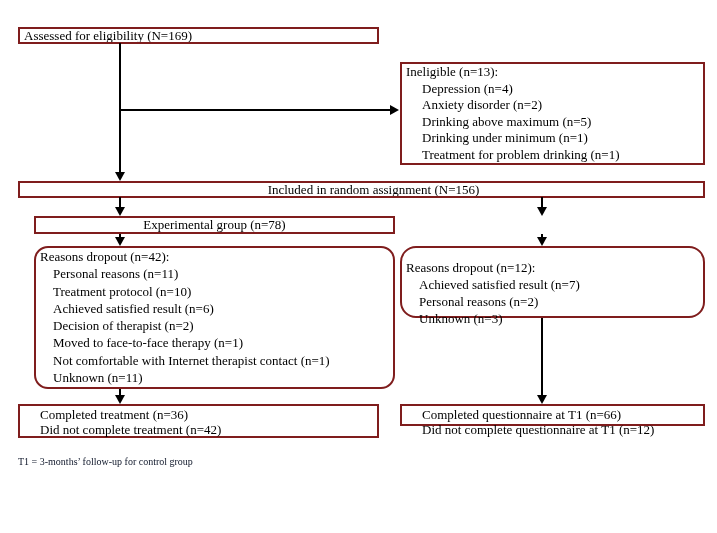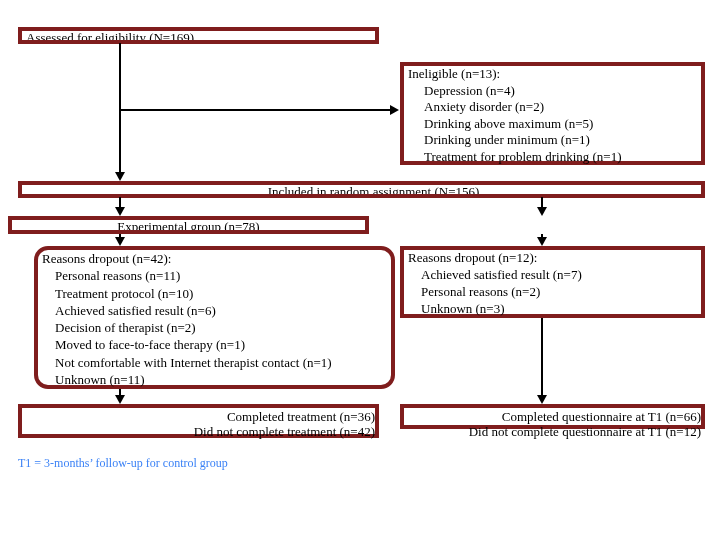--- a/index.html
+++ b/index.html
@@ -13,35 +13,35 @@
     height: 533px;
     background: #ffffff;
     font-family: "Liberation Serif", "DejaVu Serif", serif;
     font-size: 13px;
     color: #000000;
     overflow: hidden;
   }
   .box {
     position: absolute;
     box-sizing: border-box;
-    border: 4px solid #7f1d1d;
+    border: 2px solid #7f1d1d;
     background: #ffffff;
   }
   .box.single {
     white-space: nowrap;
     overflow: hidden;
   }
   .centered { text-align: center; }
   .hdr { white-space: nowrap; }
   .item { white-space: nowrap; padding-left: 13px; }
   .box-ineligible { line-height: 16.5px; padding: 0 4px; }
   .box-ineligible .item { padding-left: 16px; }
   .box-reasons-left { line-height: 17.3px; padding: 0 4px; }
-  .box-reasons-right { line-height: 16.9px; padding: 0 4px; }
-  .box-completed { line-height: 15px; padding: 1px 0 16px 20px; text-align: right; }
+  .box-reasons-right { line-height: 16.9px; padding: 12px 4px; border-radius: 16px; }
+  .box-completed { line-height: 15px; padding: 1px 0 16px 20px; }
   .vline {
     position: absolute;
     width: 2px;
     background: #000000;
   }
   .hline {
     position: absolute;
     height: 2px;
     background: #000000;
   }
@@ -56,22 +56,22 @@
     position: absolute;
     width: 0; height: 0;
     border-top: 5px solid transparent;
     border-bottom: 5px solid transparent;
     border-left: 9px solid #000000;
   }
   .footnote {
     position: absolute;
     left: 18px;
     top: 456px;
-    font-size: 12px;
-    color: #3b82f6;
+    font-size: 10px;
+    color: #0f172a;
     white-space: nowrap;
   }
 </style>
 </head>
 <body>
 
 <div class="canvas">
 
   <div class="box single" style="left:18px; top:27px; width:361px; height:17px; line-height:13px; padding-left:4px;">
     <span>Assessed for eligibility (N=169)</span>
@@ -94,21 +94,21 @@
 
   <div class="box single centered" style="left:18px; top:181px; width:687px; height:17px; line-height:13px;padding-left:24px;">
     <span>Included in random assignment (N=156)</span>
   </div>
 
   <div class="vline" style="left:119px; top:197px; height:10px;"></div>
   <div class="ah-down" style="left:115px; top:207px;"></div>
   <div class="vline" style="left:541px; top:197px; height:10px;"></div>
   <div class="ah-down" style="left:537px; top:207px;"></div>
 
-  <div class="box single centered" style="left:8px; top:216px; width:361px; height:18px; line-height:14px;">
+  <div class="box single centered" style="left:34px; top:216px; width:361px; height:18px; line-height:14px;">
     <span>Experimental group (n=78)</span>
   </div>
 
 
   <div class="vline" style="left:119px; top:234px; height:4px;"></div>
   <div class="ah-down" style="left:115px; top:237px;"></div>
   <div class="vline" style="left:541px; top:234px; height:4px;"></div>
   <div class="ah-down" style="left:537px; top:237px;"></div>
 
   <div class="box box-reasons-left" style="left:34px; top:246px; width:361px; height:143px;border-radius:14px;">

